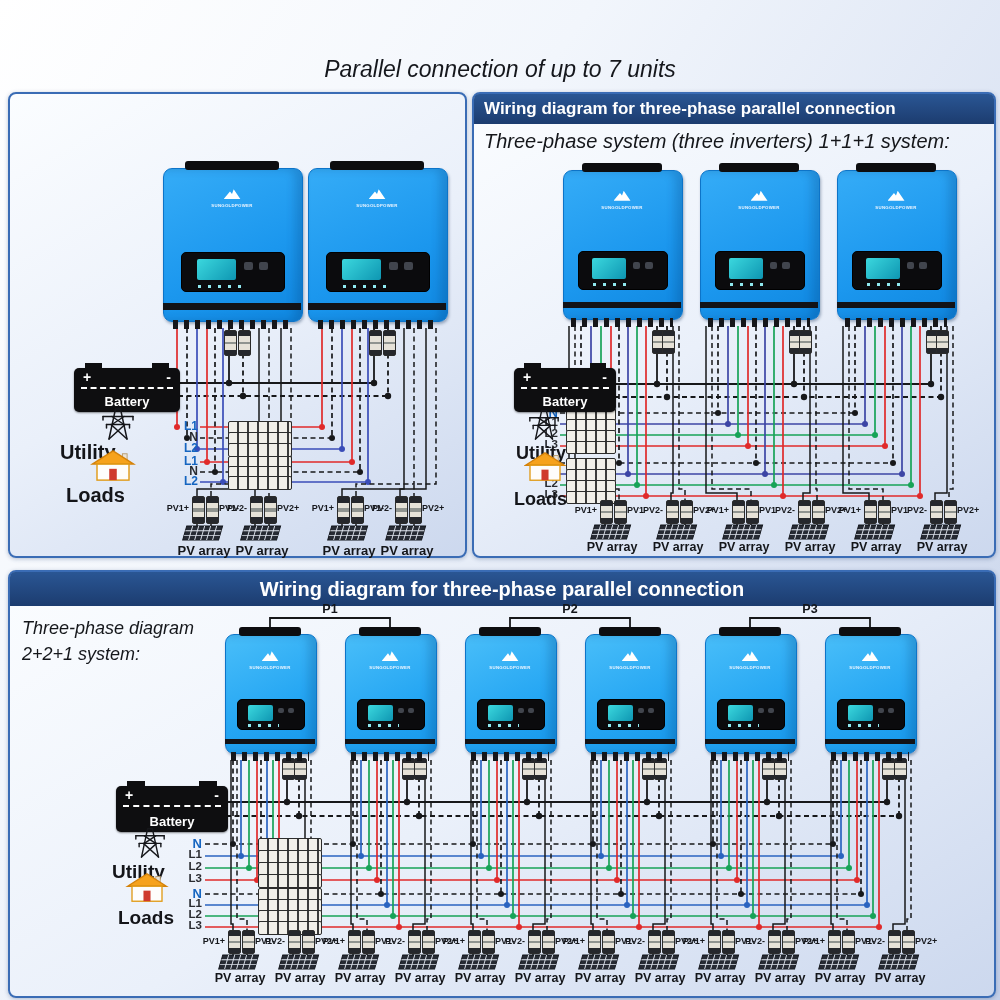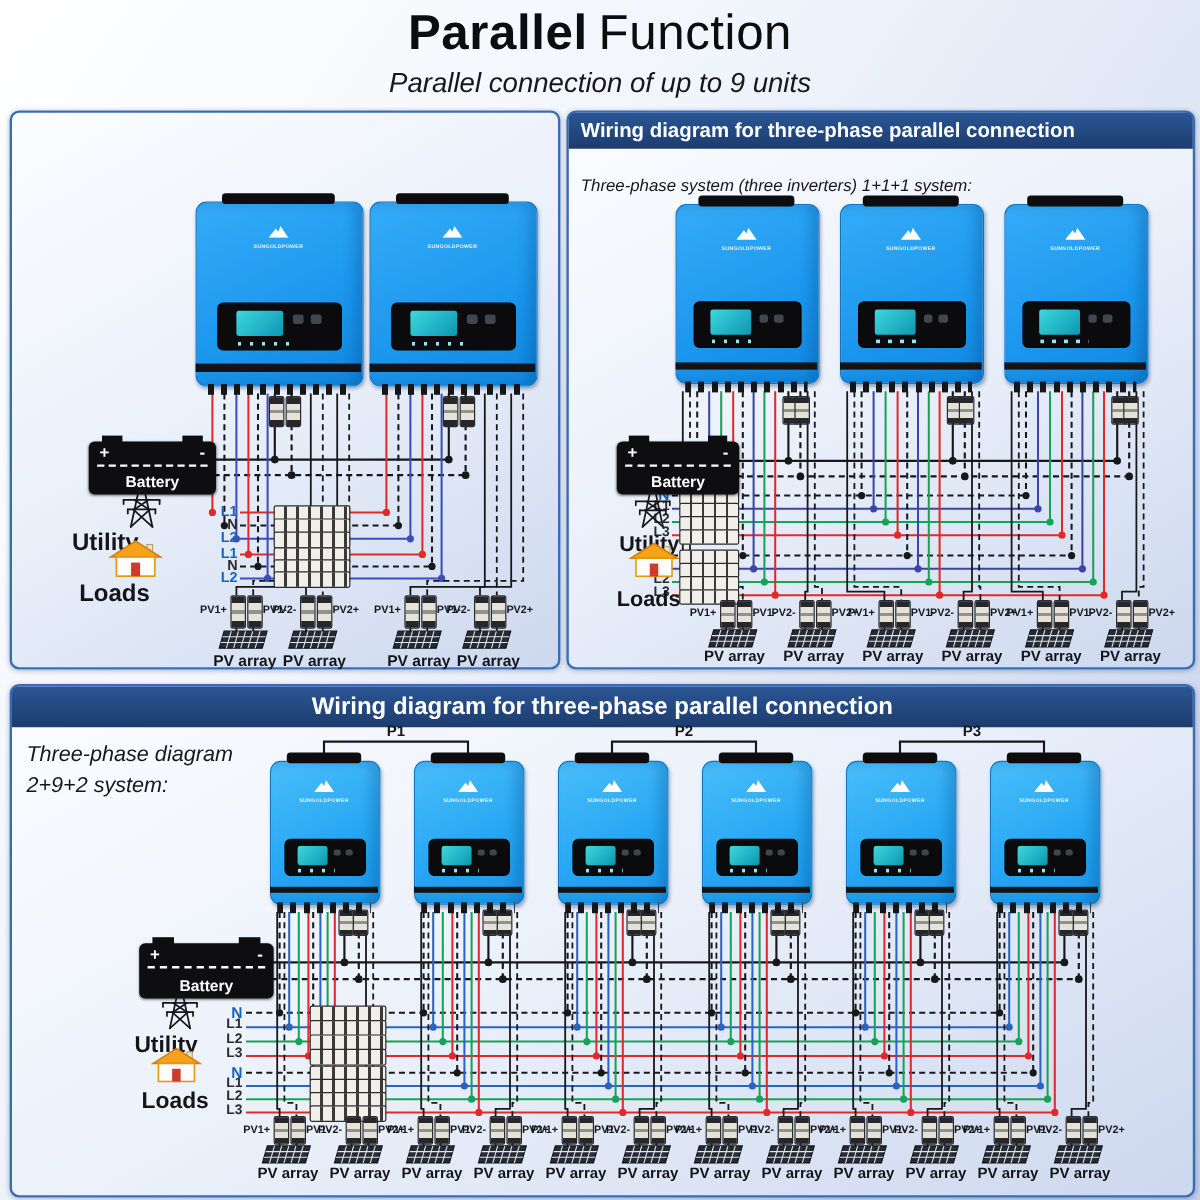--- a/index.html
+++ b/index.html
@@ -72,35 +72,34 @@
   .pv-tl{position:absolute;font-weight:bold;font-size:9px;color:#16181d;z-index:3}
   .pv-cap{position:absolute;font-weight:bold;text-align:center;color:#14161a;z-index:3}
   .pv-panel{position:absolute;z-index:3}
   .pgl{position:absolute;font-weight:bold;font-size:12.5px;color:#15171b;z-index:3;text-align:center}
 </style>
 </head>
 <body>
 
 <div id="page">
 
-  <div class="title"><span class="em">Parallel</span><span class="rest">Function</span></div>
-  <div class="page-subtitle">Parallel connection of up to 9 units</div>
+  <div class="page-subtitle">Parallel connection of up to 7 units</div>
 
   <div class="panel" id="panelA" style="left:8px;top:92px;width:455px;height:462px">
   </div>
 
   <div class="panel" id="panelB" style="left:472px;top:92px;width:520px;height:462px">
     <div class="panel-header ph-left">Wiring diagram for three-phase parallel connection</div>
-    <div class="panel-sub" style="left:10px;top:52px;font-size:14px">Three-phase system (three inverters) 1+1+1 system:</div>
+    <div class="panel-sub" style="left:10px;top:36px;font-size:20px">Three-phase system (three inverters) 1+1+1 system:</div>
   </div>
 
   <div class="panel" id="panelC" style="left:8px;top:570px;width:984px;height:424px">
     <div class="panel-header ph-center">Wiring diagram for three-phase parallel connection</div>
     <div class="panel-sub" style="left:12px;top:46px;font-size:18px">Three-phase diagram</div>
-    <div class="panel-sub" style="left:12px;top:72px;font-size:18px">2+9+2 system:</div>
+    <div class="panel-sub" style="left:12px;top:72px;font-size:18px">2+2+1 system:</div>
   </div>
 
   <svg id="wires" width="1000" height="1000">
       <line x1="178" y1="383" x2="374" y2="383" stroke="#17181a" stroke-width="1.8"></line>
       <line x1="178" y1="396" x2="388" y2="396" stroke="#17181a" stroke-width="1.8" stroke-dasharray="5 3.5"></line>
       <line x1="200" y1="427" x2="322" y2="427" stroke="#e02a2a" stroke-width="1.7"></line>
       <line x1="177" y1="328" x2="177" y2="427" stroke="#e02a2a" stroke-width="1.7"></line>
       <circle cx="177" cy="427" r="3" fill="#e02a2a"></circle>
       <line x1="322" y1="328" x2="322" y2="427" stroke="#e02a2a" stroke-width="1.7"></line>
       <circle cx="322" cy="427" r="3" fill="#e02a2a"></circle>

